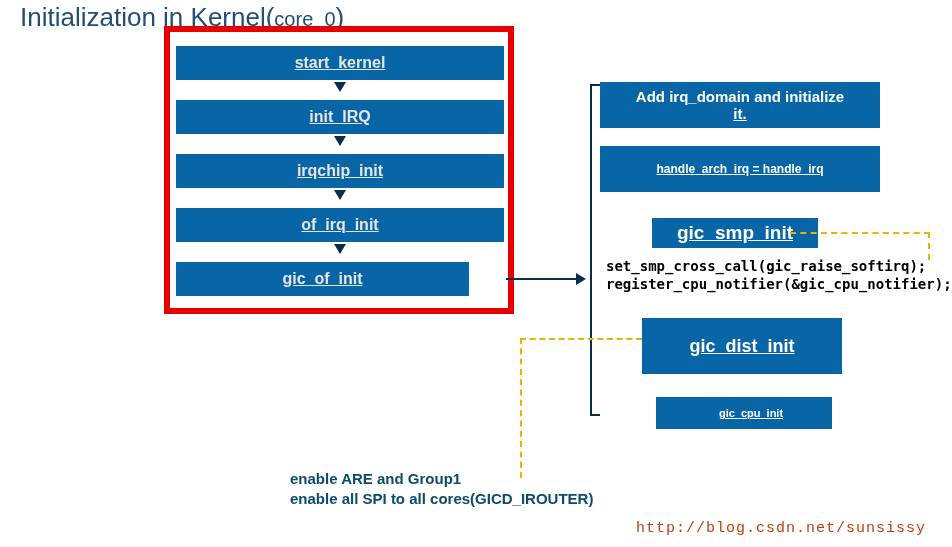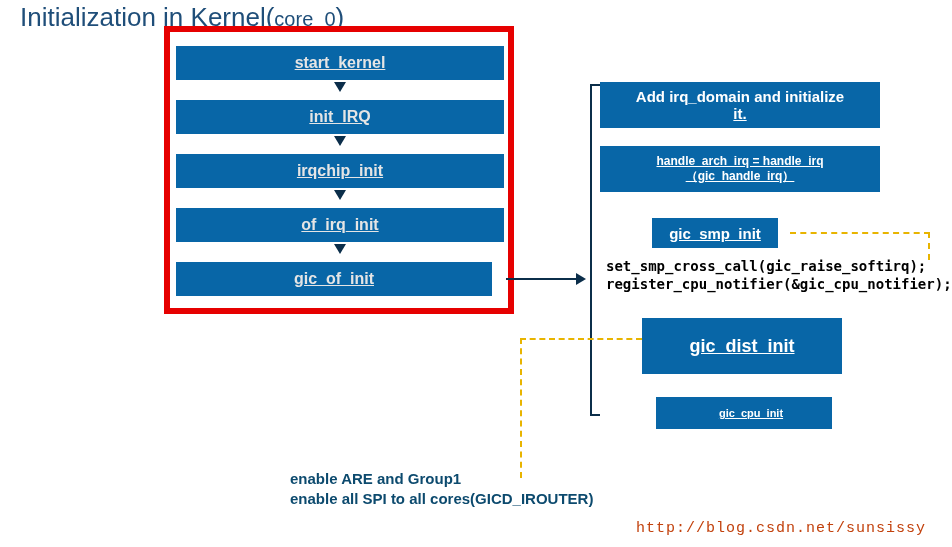--- a/index.html
+++ b/index.html
@@ -134,42 +134,41 @@
 <div class="flow-box und" style="left:176px; top:154px; width:328px; height:34px;">
   <span>irqchip_init</span>
 </div>
 <div class="arrow-down" style="left:334px; top:190px;"></div>
 
 <div class="flow-box und" style="left:176px; top:208px; width:328px; height:34px;">
   <span>of_irq_init</span>
 </div>
 <div class="arrow-down" style="left:334px; top:244px;"></div>
 
-<div class="flow-box und" style="left:176px; top:262px; width:316px; height:34px;">
+<div class="flow-box und" style="left:176px; top:262px; width:293px; height:34px;">
   <span>gic_of_init</span>
 </div>
 
 <div class="arrow-line" style="left:506px; top:278px; width:70px; height:2px;"></div>
 <div class="arrow-head-right" style="left:576px; top:273px;"></div>
 
 <div class="bracket" style="left:590px; top:84px; height:332px;"></div>
 <div class="bracket-cap" style="left:590px; top:84px; width:10px; height:2px;"></div>
 <div class="bracket-cap" style="left:590px; top:414px; width:10px; height:2px;"></div>
 
 <div class="right-box" style="left:600px; top:82px; width:280px; height:46px; font-size:15px;">
   <span><span>Add irq_domain and initialize</span></span>
   <span class="ul">it.</span>
 </div>
 
 <div class="right-box" style="left:600px; top:146px; width:280px; height:46px; font-size:12px;">
   <span class="ul">handle_arch_irq = handle_irq</span>
-  <span class="ul">（gic_handle_irq）</span>
 </div>
 
-<div class="right-box ul" style="left:652px; top:218px; width:126px; height:30px; font-size:15px;">
+<div class="right-box ul" style="left:652px; top:218px; width:166px; height:30px; font-size:19px;">
   <span>gic_smp_init</span>
 </div>
 
 <div class="code-text" style="left:606px; top:258px;">set_smp_cross_call(gic_raise_softirq);</div>
 <div class="code-text" style="left:606px; top:276px;">register_cpu_notifier(&amp;gic_cpu_notifier);</div>
 
 <div class="right-box ul" style="left:642px; top:318px; width:200px; height:56px; font-size:18px;">
   <span>gic_dist_init</span>
 </div>
 

